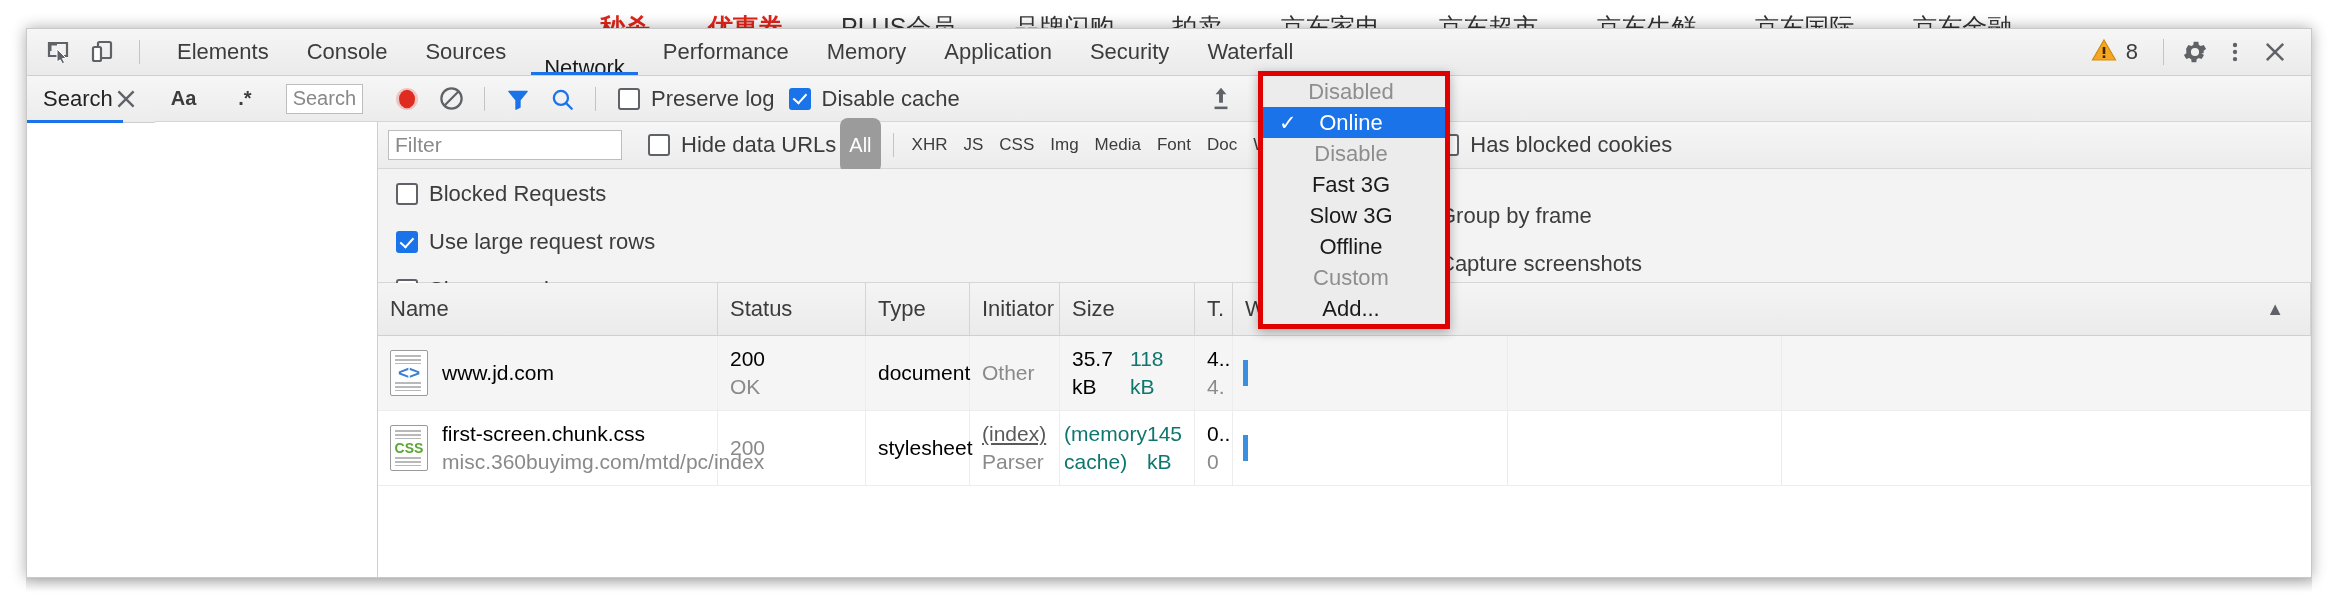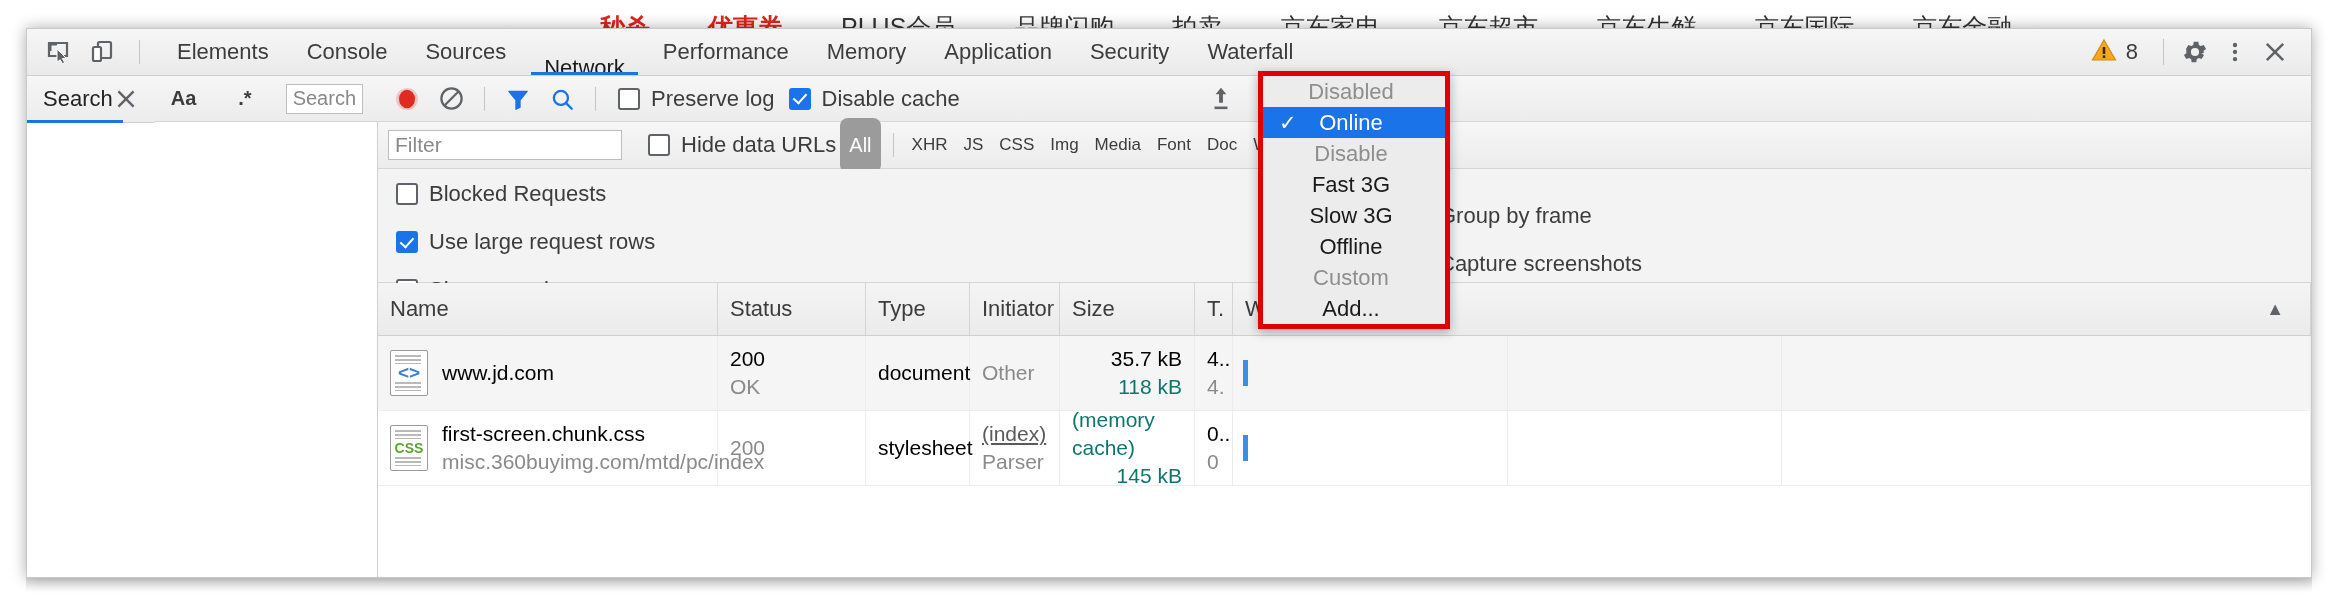--- a/index.html
+++ b/index.html
@@ -140,21 +140,21 @@
   .rq-row .c{display:flex;align-items:center;padding:0 12px;border-right:1px solid #ededed;box-sizing:border-box;}
   .c-name{width:340px;flex:none;gap:14px;}
   .c-status{width:148px;flex:none;}
   .c-type{width:104px;flex:none;}
   .c-init{width:90px;flex:none;}
   .c-size{width:135px;flex:none;justify-content:flex-end;}
   .c-time{width:38px;flex:none;}
   .c-wf{flex:1;position:relative;}
   .two{display:flex;flex-direction:column;justify-content:center;line-height:1.32;}
   .two .sub{color:#8a8a8a;}
-  .sz{display:flex;flex-direction:column;align-items:flex-end;line-height:1.32;}
+  .sz{display:flex;flex-direction:row;align-items:flex-end;line-height:1.32;}
   .sz .sub{color:#0f766e;}
   .muted{color:#8a8a8a;}
   .link{color:#5a5a5a;text-decoration:underline;cursor:pointer;}
   .sort-arrow{margin-left:auto;font-size:18px;color:#5f6368;padding-right:14px;}
   .wf-bar{width:5px;height:26px;background:#3b8fe0;position:absolute;left:10px;top:50%;transform:translateY(-50%);}
   .wf-grid{position:absolute;top:0;bottom:0;width:1px;background:#ebebeb;}
   
   .ficon{width:36px;height:44px;flex:none;border:1.5px solid #9a9a9a;background:#fff;border-radius:2px;
          display:flex;flex-direction:column;align-items:center;justify-content:center;position:relative;overflow:hidden;}
   .ficon .lines{position:absolute;left:4px;right:6px;top:4px;height:9px;
@@ -377,20 +377,24 @@
         <div class="ftype">XHR</div>
         <div class="ftype">JS</div>
         <div class="ftype">CSS</div>
         <div class="ftype">Img</div>
         <div class="ftype">Media</div>
         <div class="ftype">Font</div>
         <div class="ftype">Doc</div>
         <div class="ftype">WS</div>
         <div class="ftype">Manifest</div>
         <div class="ftype">Other</div>
+        <div class="cb-row">
+          <span class="cb"></span>
+          <span class="cb-label">Has blocked cookies</span>
+        </div>
       </div>
 
       <div class="net-opts">
         <div class="optcol c1">
           <div class="cb-row">
             <span class="cb"></span>
             <span class="cb-label">Blocked Requests</span>
           </div>
           <div class="cb-row">
             <span class="cb on"></span>

